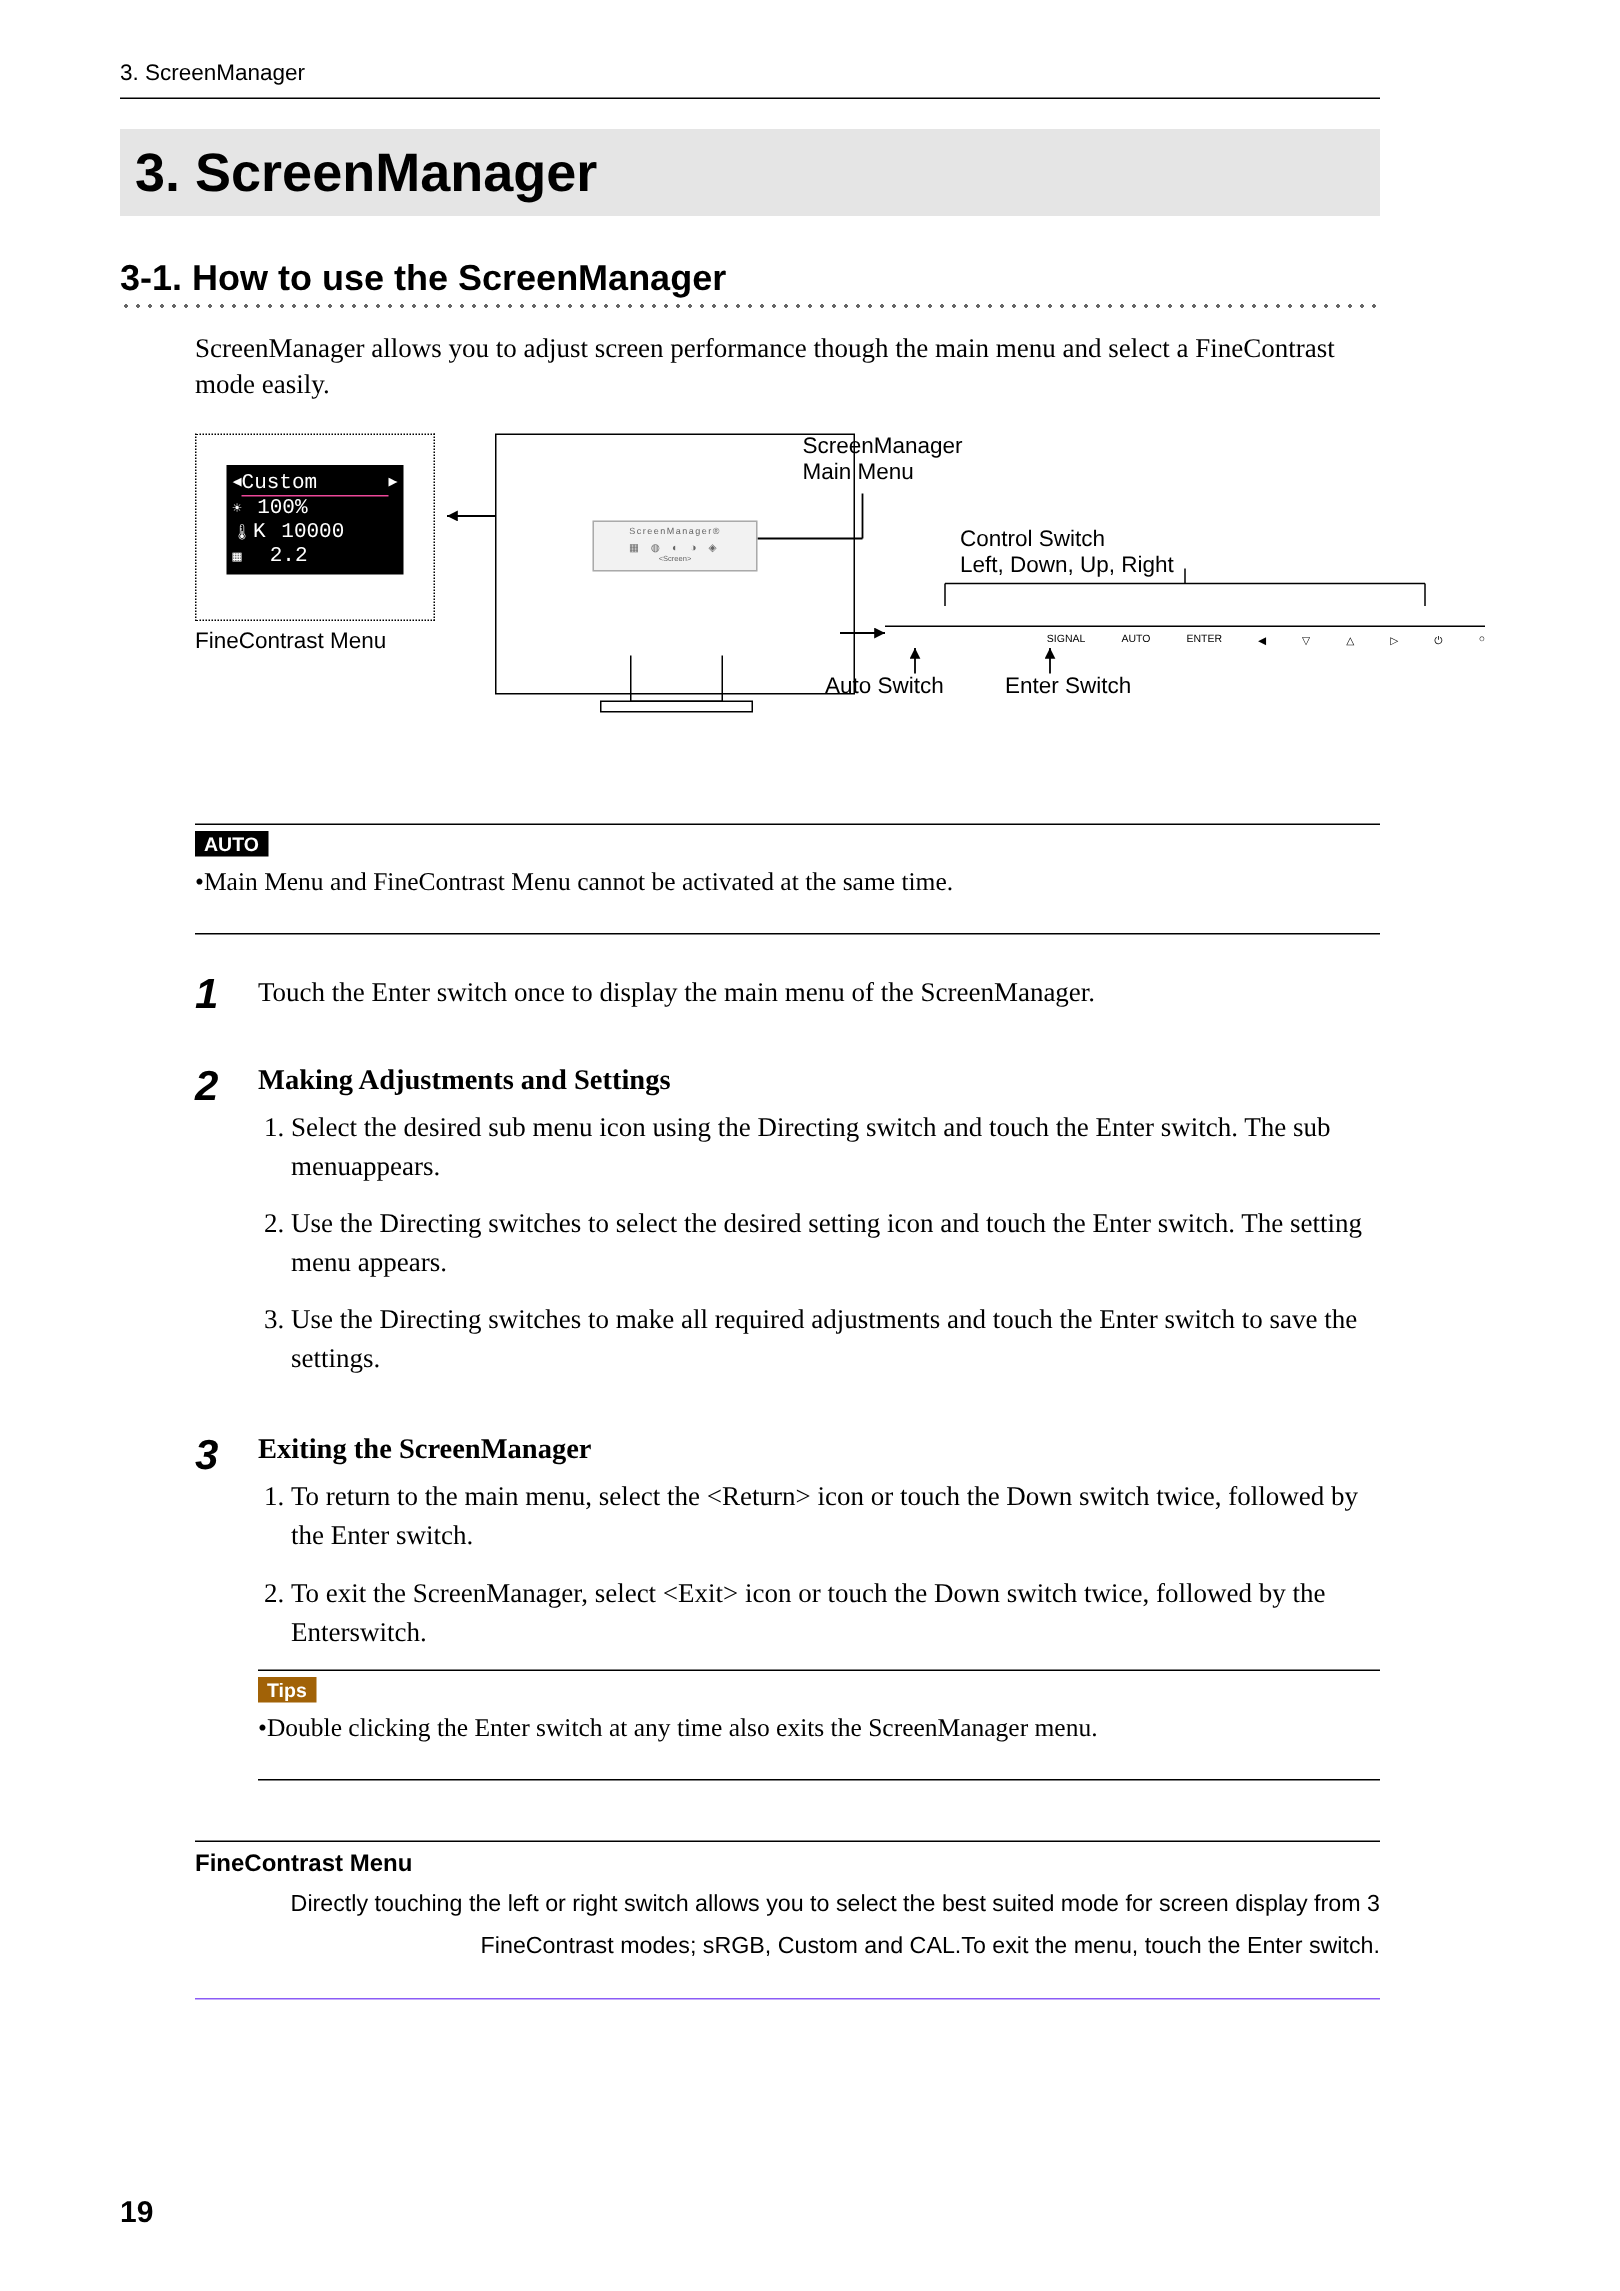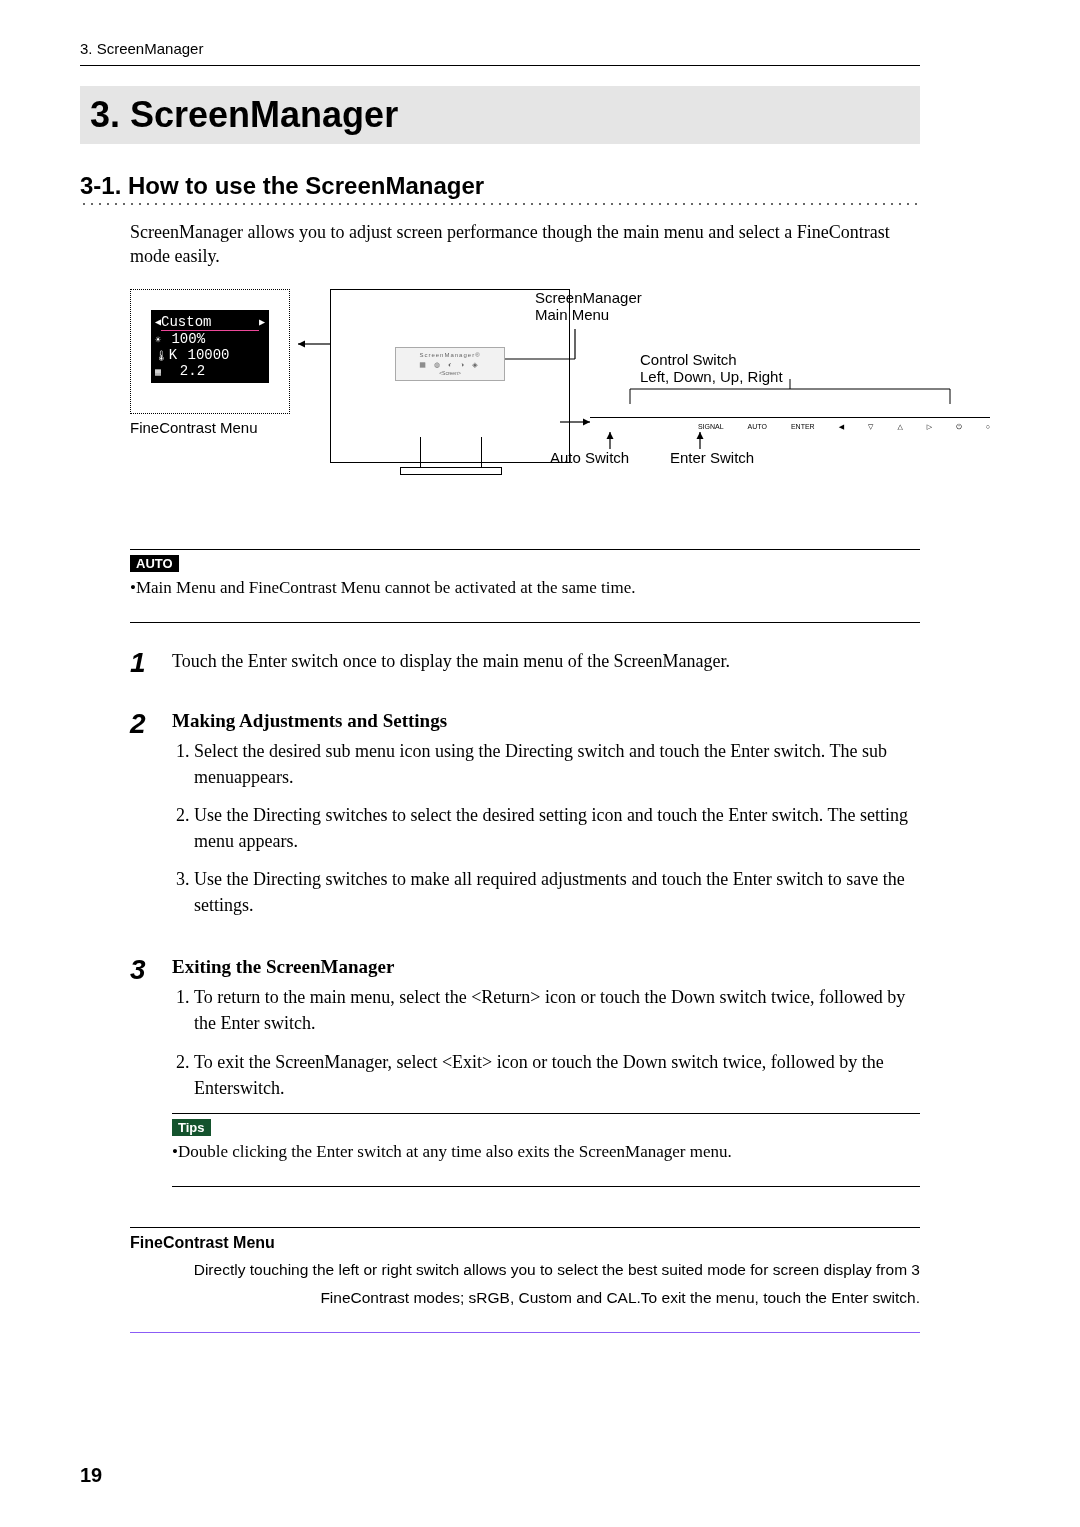--- a/index.html
+++ b/index.html
@@ -204,21 +204,21 @@
     padding-top: 4px;
   }
   .badge {
     display: inline-block;
     font-family: Arial, Helvetica, sans-serif;
     font-weight: bold;
     font-size: 13px;
     padding: 1px 6px;
   }
   .badge-dark { background: #000; color: #fff; }
-  .badge-grey { background: #14532d; color: #fff; }
+  .badge-grey { background: #a16207; color: #fff; }
   .note-text, .tips-text {
     font-size: 17px;
     margin: 6px 0 10px 0;
     border-bottom: 1px solid #000;
     padding-bottom: 24px;
   }
 
   
   .step {
     display: flex;

